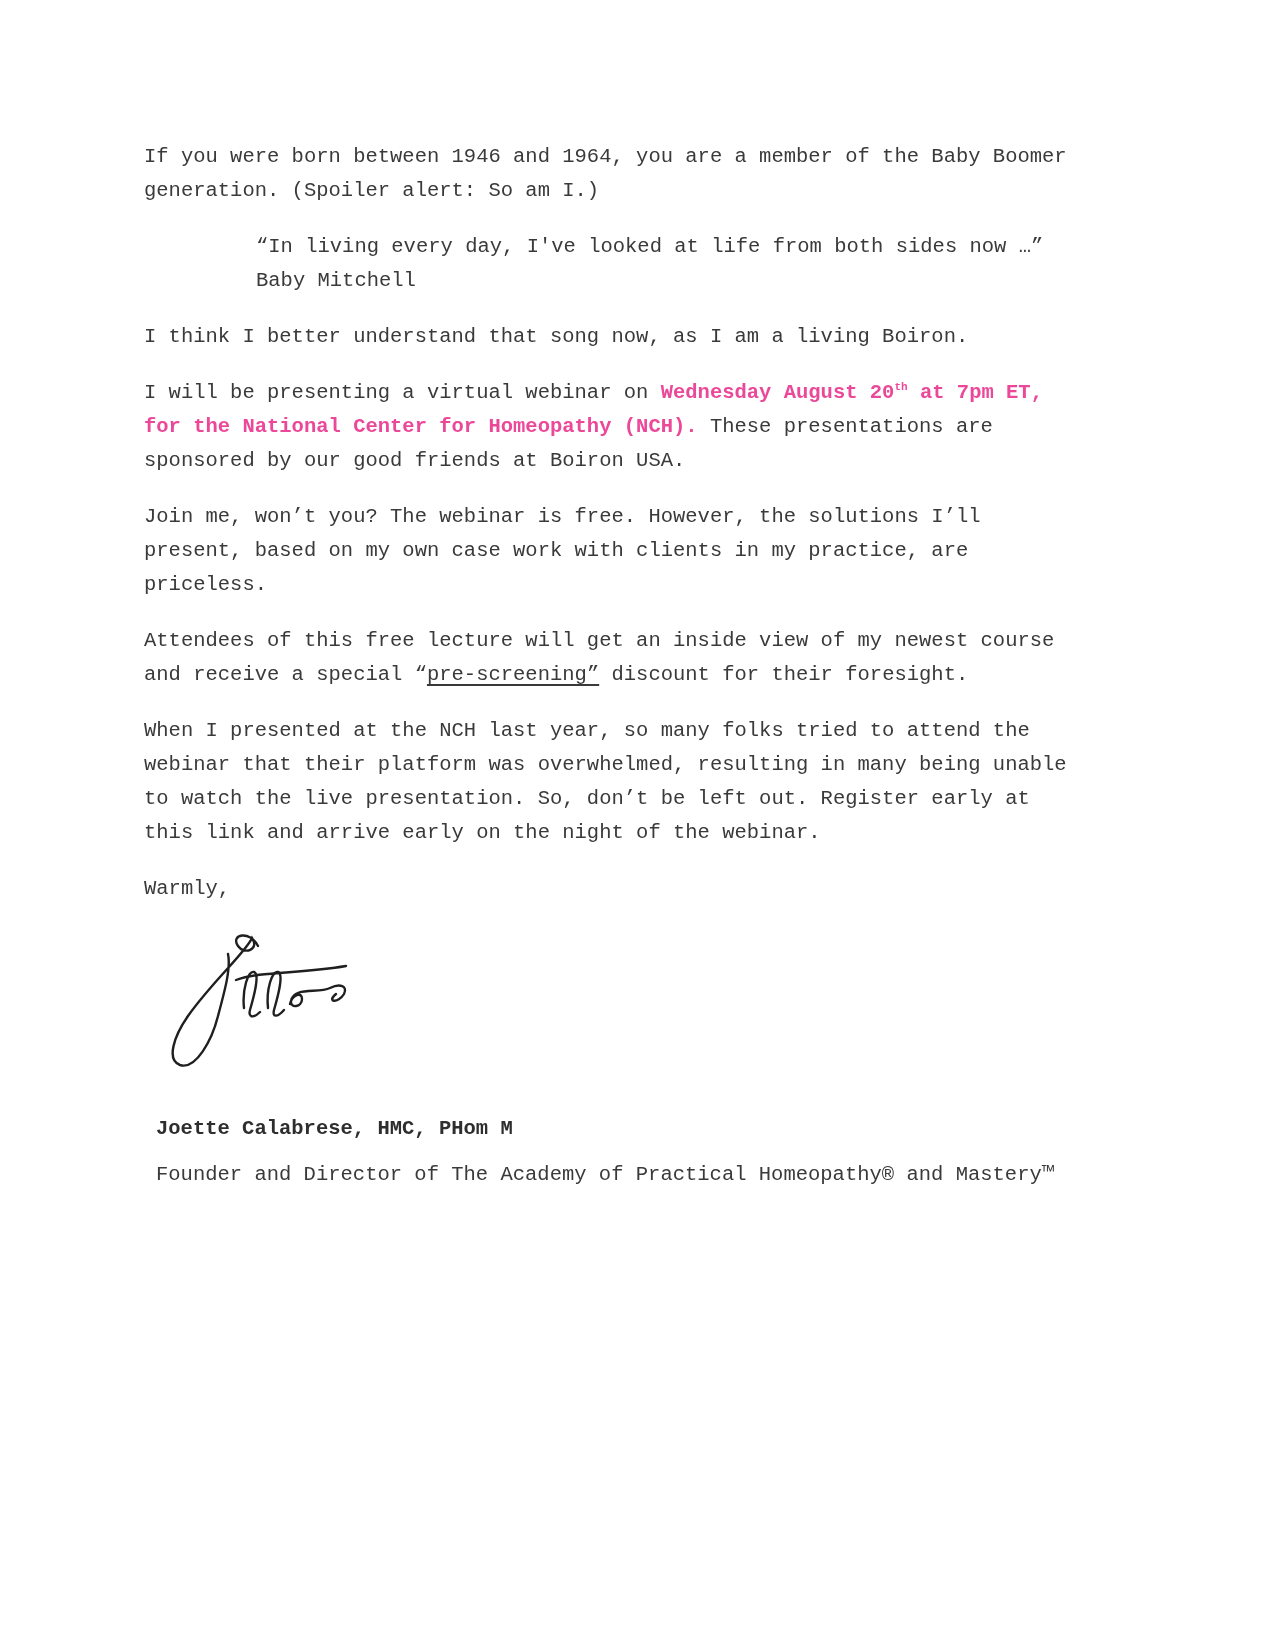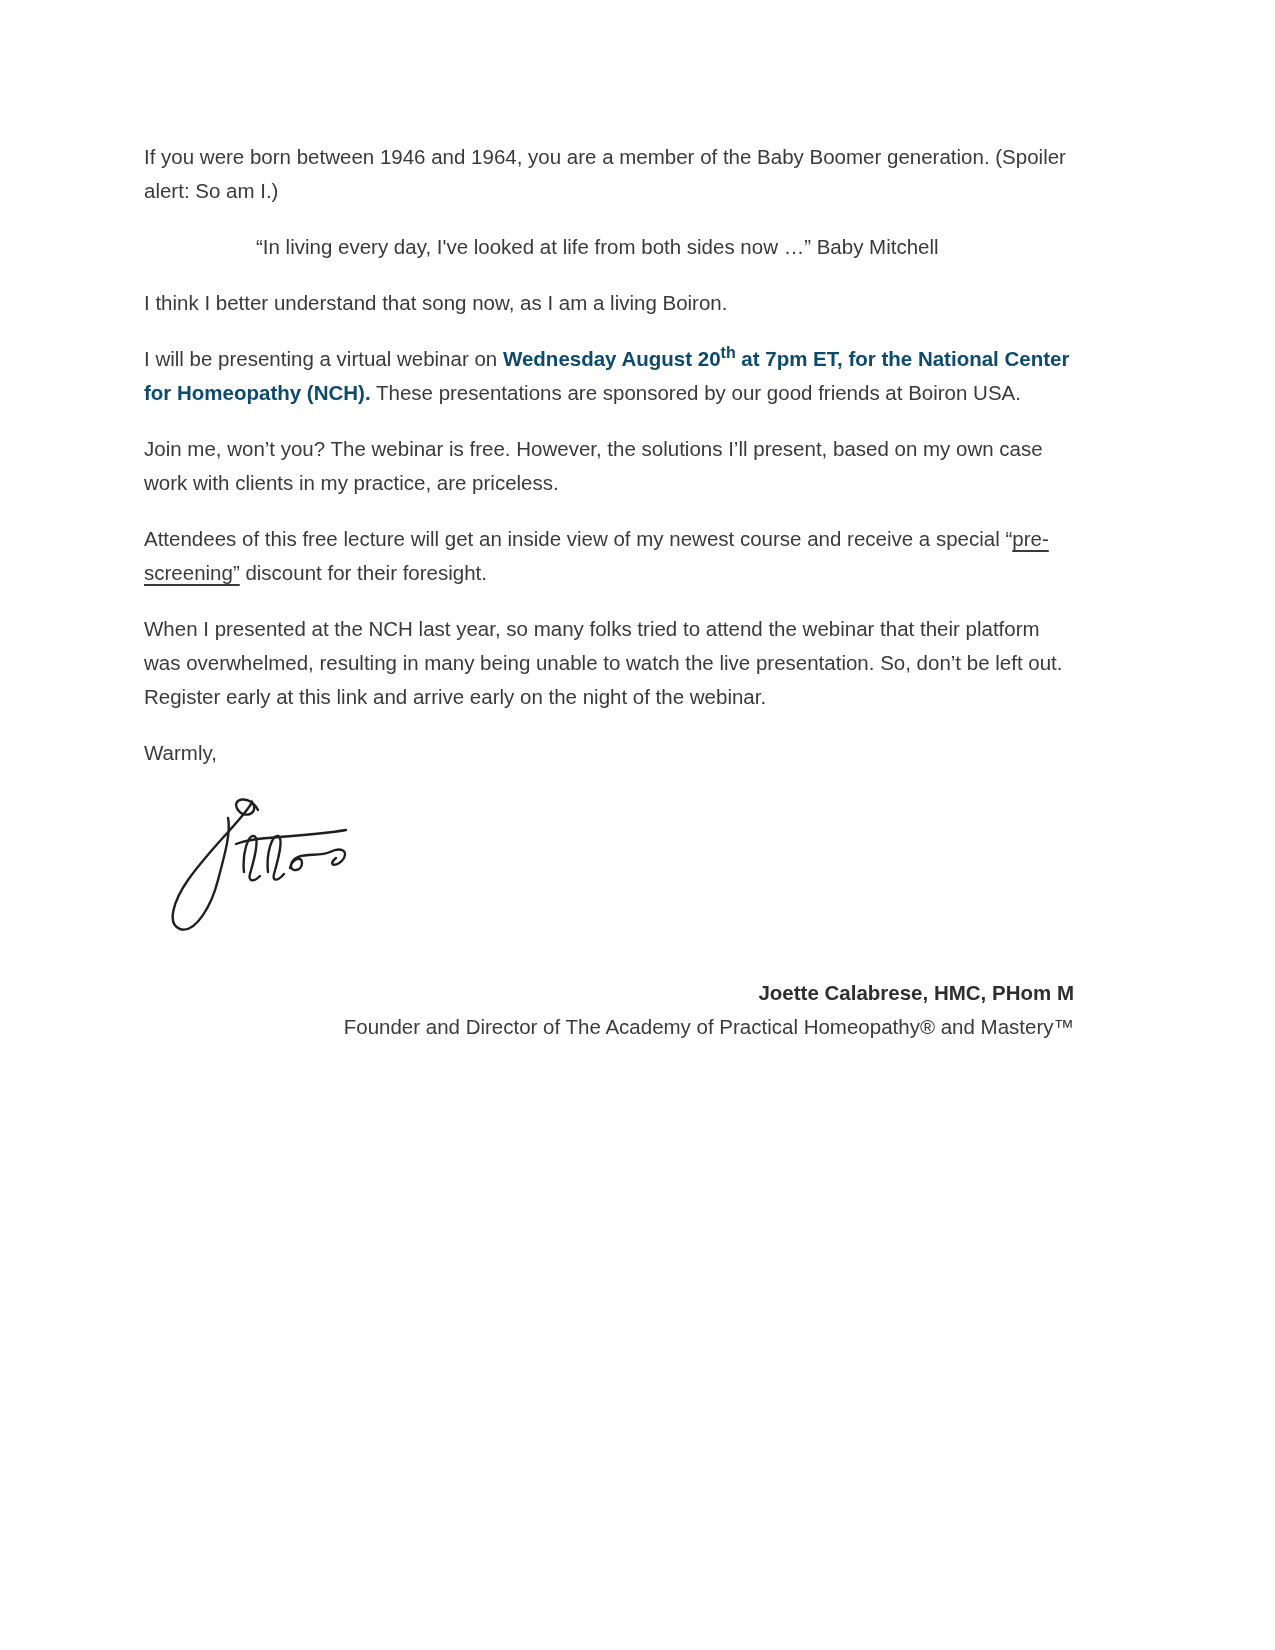--- a/index.html
+++ b/index.html
@@ -7,61 +7,60 @@
     padding: 0;
     background: #ffffff;
   }
   .page {
     position: relative;
     width: 1275px;
     height: 1650px;
     background: #ffffff;
     box-sizing: border-box;
     padding: 140px 145px 0 144px;
-    font-family: Liberation Sans, sans-serif;
+    font-family: Liberation Mono, monospace;
     font-size: 20.5px;
     line-height: 34px;
     color: #3a3a3a;
     overflow: hidden;
   }
   .letter-body { width: 930px; }
   .closing { width: 930px; }
   p.para {
     margin: 0 0 22px 0;
   }
   p.para.quote {
     padding-left: 112px;
   }
   p.para.signoff {
     margin-bottom: 16px;
   }
   .run-bold {
     font-weight: 700;
-    color: #0c4a6e;
+    color: #ec4899;
   }
   .run-underline {
     text-decoration: underline;
     text-decoration-thickness: 1.5px;
     text-underline-offset: 4px;
   }
   sup.run-sup {
-    font-size: 16px;
+    font-size: 11px;
     line-height: 0;
     vertical-align: super;
   }
   .signature-wrap {
     margin: 14px 0 0 4px;
     width: 215px;
     height: 148px;
   }
   .signature-wrap svg { display: block; }
   .closing { margin-top: 42px; }
   .closing p {
-    margin: 0;
-    text-align: right;
+    margin: 12px;
   }
   .closing .name {
     font-weight: 700;
     color: #2e2e2e;
   }
 </style>
 </head>
 <body>
 
 <div class="page">

